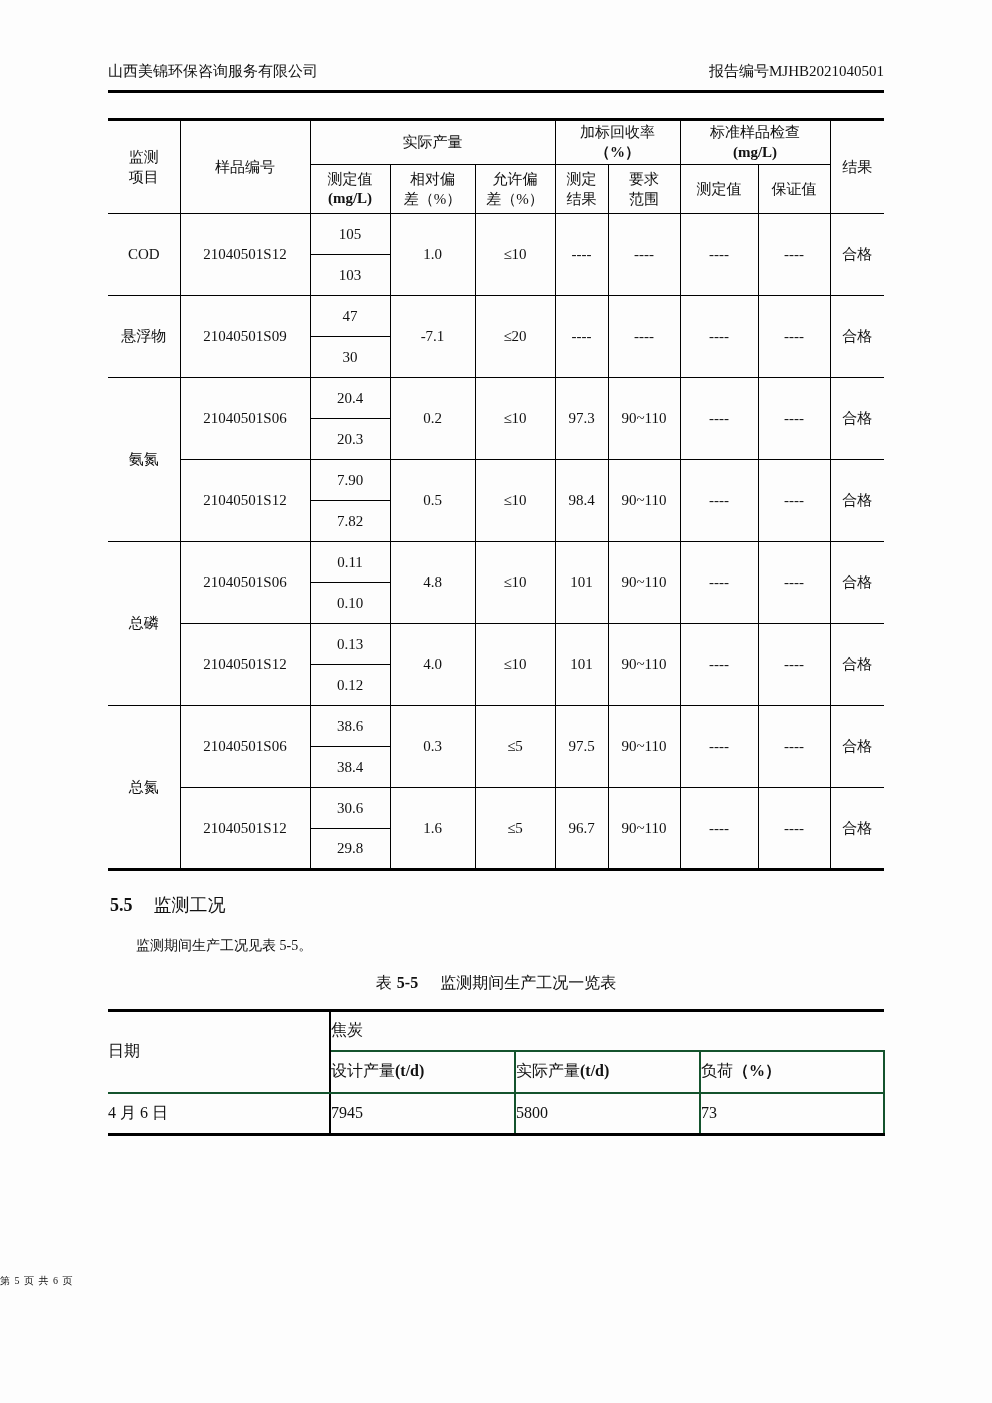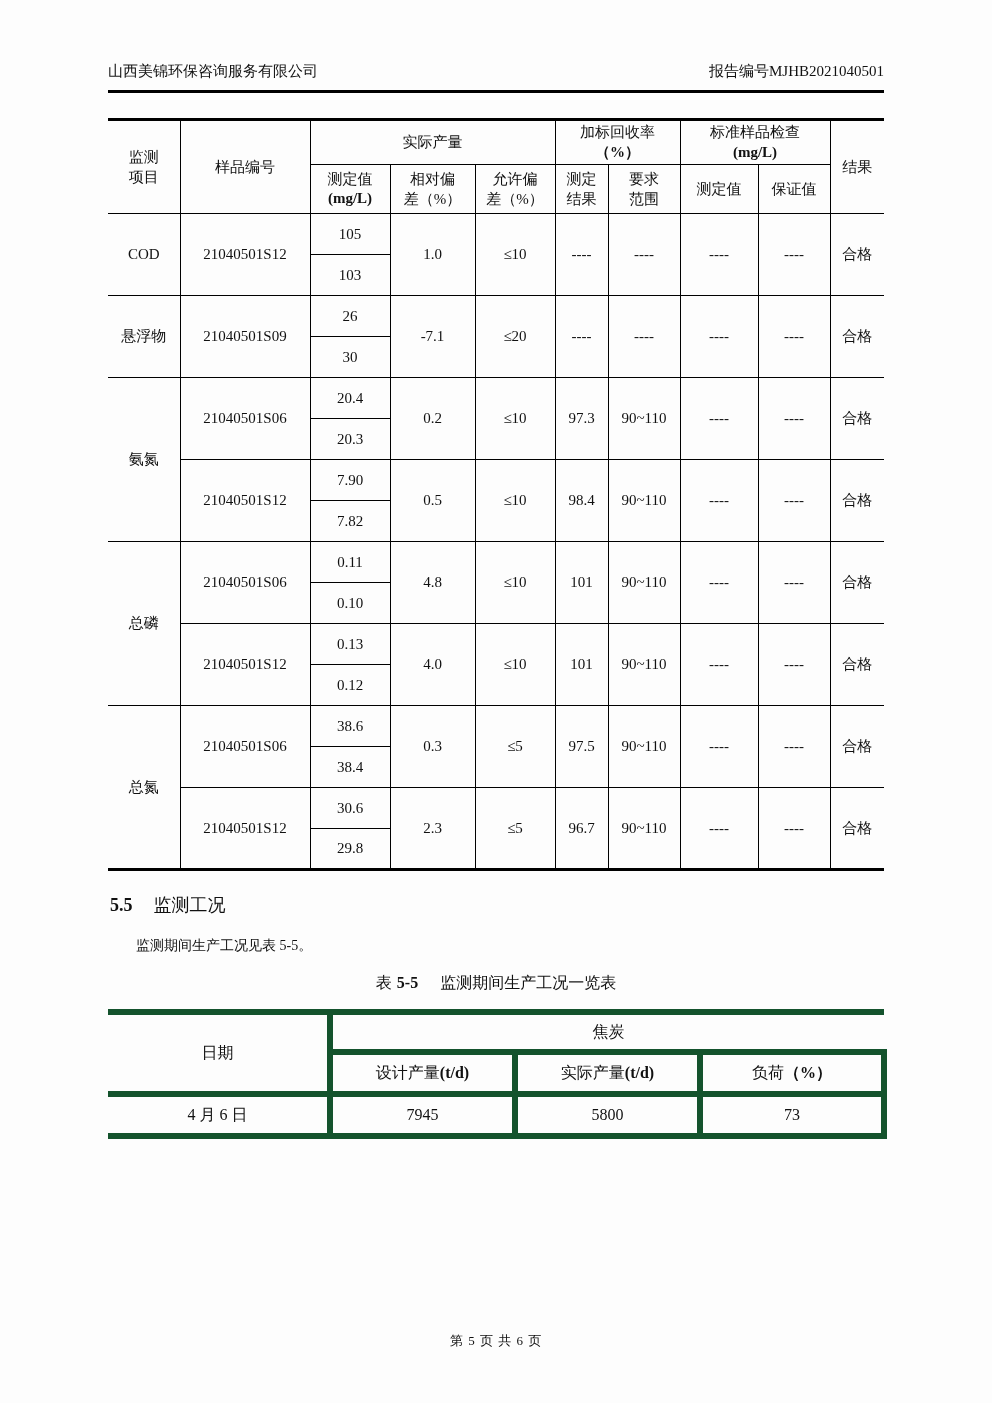--- a/index.html
+++ b/index.html
@@ -43,33 +43,33 @@
   .cap-num { font-weight:bold; margin-left:5px; }
   .cap-title { margin-left:22px; }
   
   table.t55 {
     border-collapse:collapse; table-layout:fixed;
     width:776px; margin:15px 0 0 108px;
     border-top:3px solid #000; border-bottom:3px solid #000;
     font-size:16px;
   }
   .t55 th, .t55 td {
-    border:6px solid #14532d; text-align:center; vertical-align:middle;
+    border:2px solid #14532d; text-align:left; vertical-align:middle;
     font-weight:normal; padding:0; line-height:1.3;
   }
   .t55 .nl { border-left:none; }
   .t55 .nr { border-right:none; }
   .t55 .thick-r { border-right:2px solid #000; }
   .t55 tr.r1 { height:40px; }
   .t55 tr.r2 { height:42px; }
   .t55 tr.r3 { height:42px; }
   
   .page-footer {
-    position:absolute; left:0; right:0; top:1332px;
-    text-align:center; font-size:13px; letter-spacing:1px;
+    position:absolute; left:0; right:0; top:1274px;
+    font-size:10px; letter-spacing:1px;
   }
 </style>
 </head>
 <body>
 
 <div class="page">
 
   <div class="doc-header">
     <span>山西美锦环保咨询服务有限公司</span>
     <span><span>报告编号</span><span>MJHB2021040501</span></span>
@@ -135,21 +135,21 @@
         <td rowspan="2">----</td>
         <td rowspan="2" class="nr">合格</td>
       </tr>
       <tr>
         <td>103</td>
       </tr>
 
       <tr>
         <td rowspan="2" class="nl">悬浮物</td>
         <td rowspan="2">21040501S09</td>
-        <td>26</td>
+        <td>47</td>
         <td rowspan="2">-7.1</td>
         <td rowspan="2">≤20</td>
         <td rowspan="2">----</td>
         <td rowspan="2">----</td>
         <td rowspan="2">----</td>
         <td rowspan="2">----</td>
         <td rowspan="2" class="nr">合格</td>
       </tr>
       <tr>
         <td>30</td>
@@ -229,21 +229,21 @@
         <td rowspan="2">----</td>
         <td rowspan="2" class="nr">合格</td>
       </tr>
       <tr>
         <td>38.4</td>
       </tr>
 
       <tr>
         <td rowspan="2">21040501S12</td>
         <td>30.6</td>
-        <td rowspan="2">2.3</td>
+        <td rowspan="2">1.6</td>
         <td rowspan="2">≤5</td>
         <td rowspan="2">96.7</td>
         <td rowspan="2">90~110</td>
         <td rowspan="2">----</td>
         <td rowspan="2">----</td>
         <td rowspan="2" class="nr">合格</td>
       </tr>
       <tr>
         <td>29.8</td>
       </tr>

